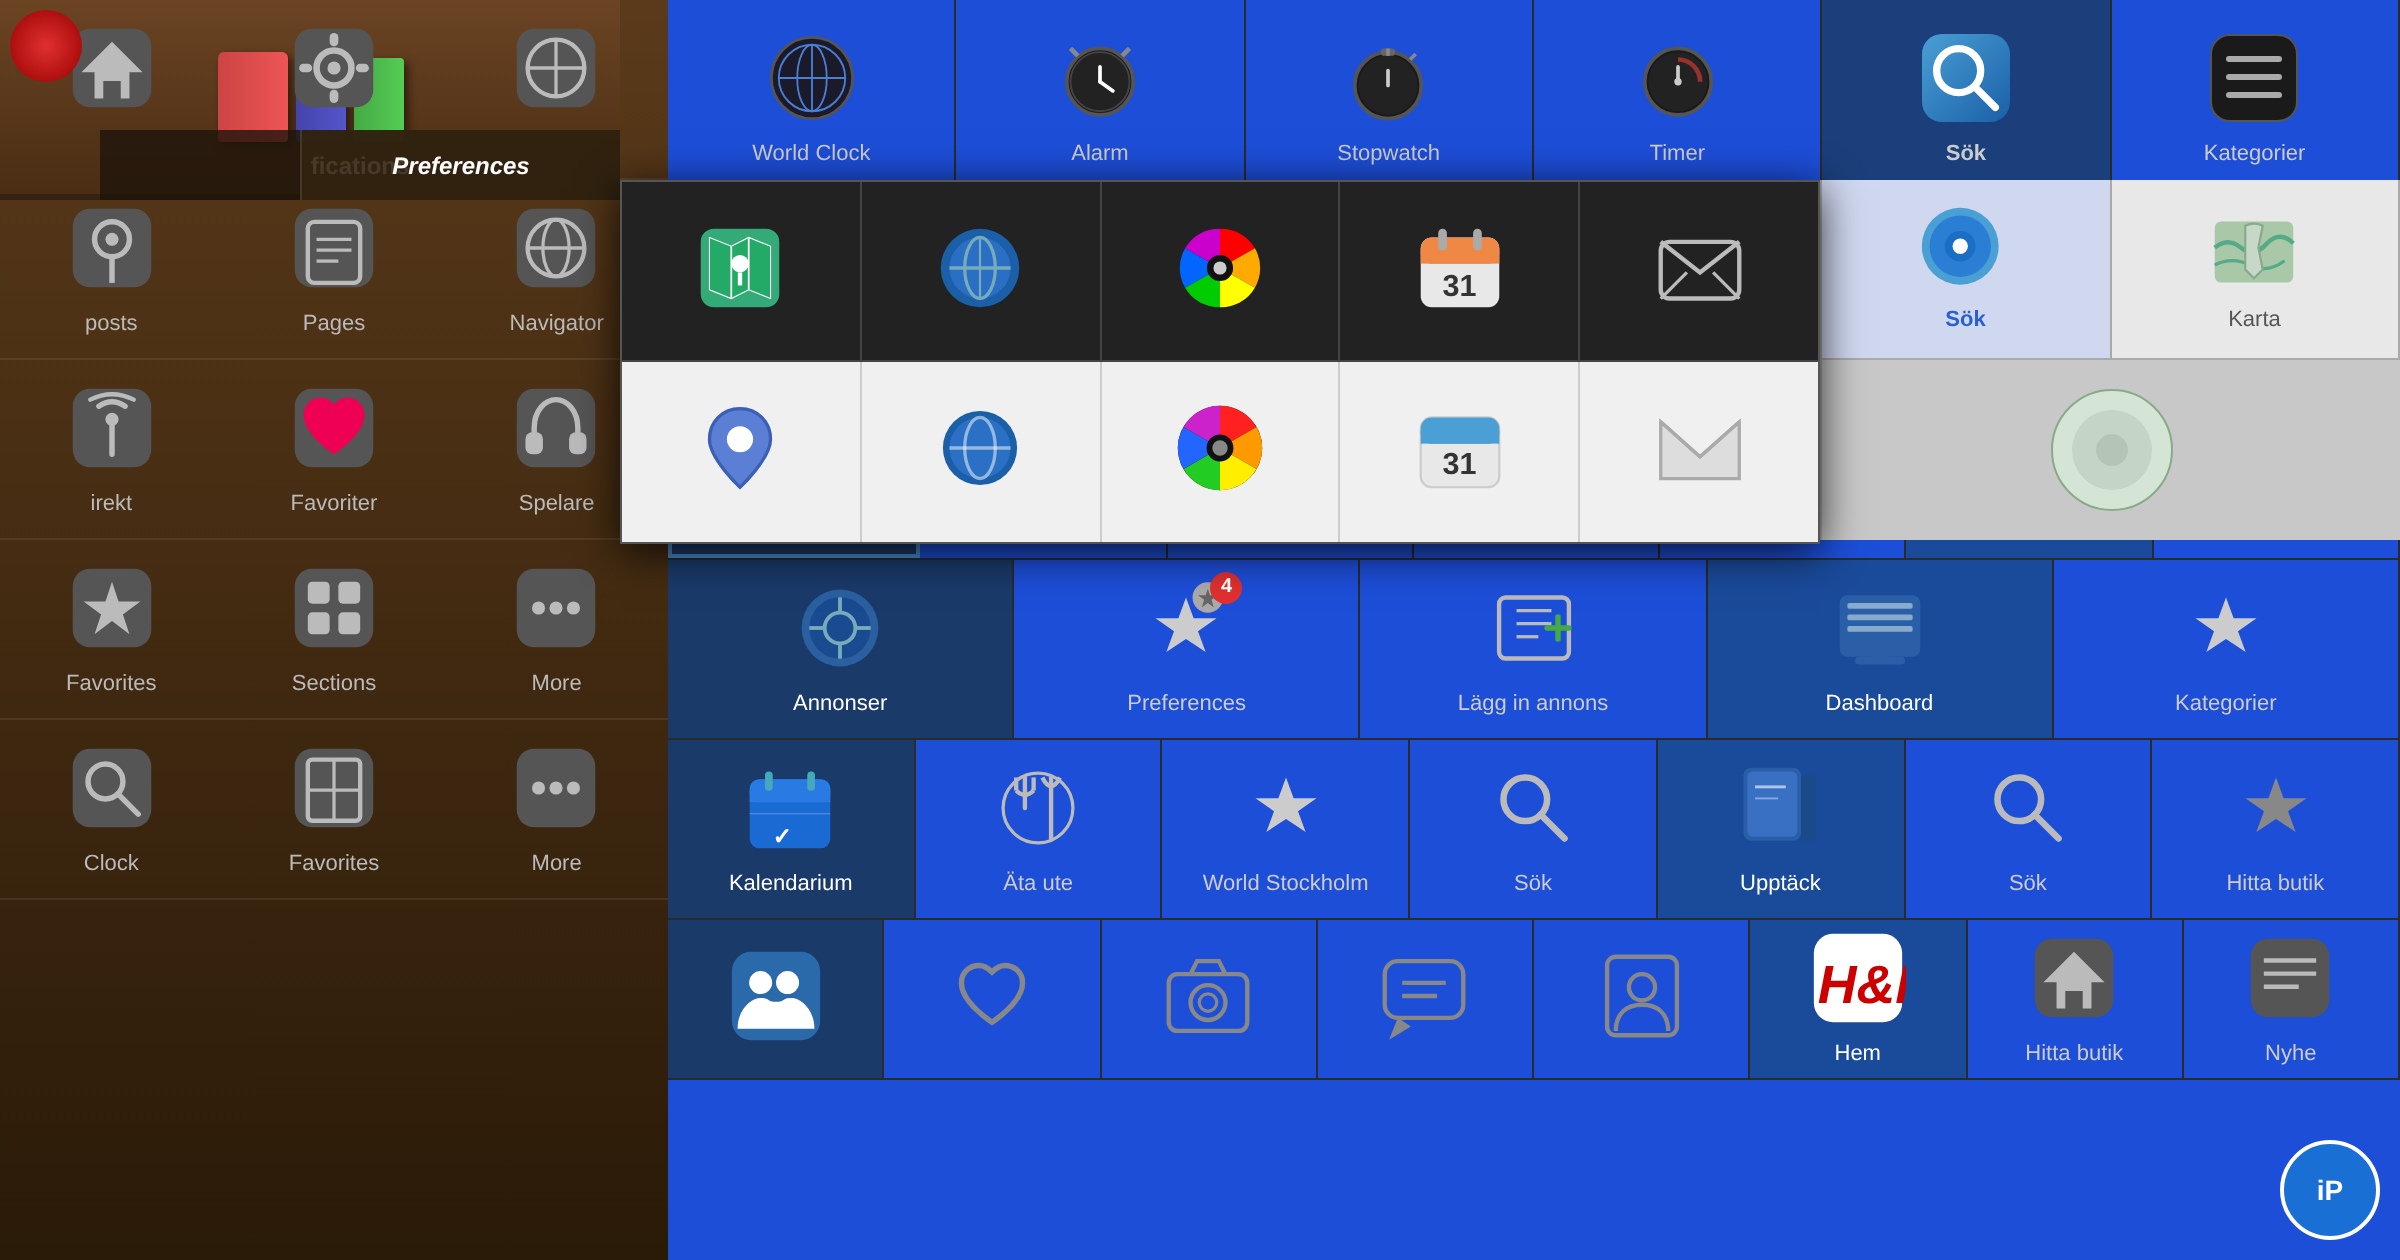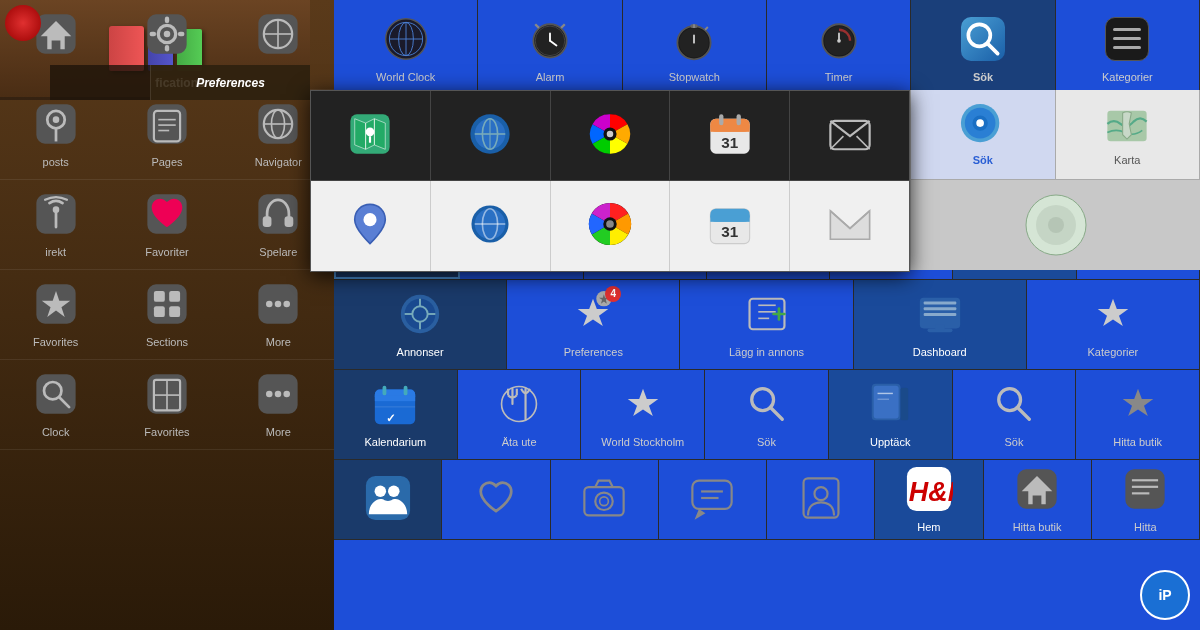--- a/index.html
+++ b/index.html
@@ -939,21 +939,21 @@
 
       <div class="r-cell">
         <div class="app-icon">
           <svg viewBox="0 0 44 44" width="38" height="38">
             <rect x="4" y="4" width="36" height="36" rx="8" fill="#555"></rect>
             <line x1="10" y1="14" x2="34" y2="14" stroke="#bbb" stroke-width="2"></line>
             <line x1="10" y1="20" x2="34" y2="20" stroke="#bbb" stroke-width="2"></line>
             <line x1="10" y1="26" x2="26" y2="26" stroke="#bbb" stroke-width="2"></line>
           </svg>
         </div>
-        <span class="app-label">Hitta</span>
+        <span class="app-label">Nyhe</span>
       </div>
     </div>
 
   </div>
 
   <div class="overlay-dropdown">
 
     <div class="overlay-top-row">
       <div class="overlay-cell">
         <div class="app-icon">

